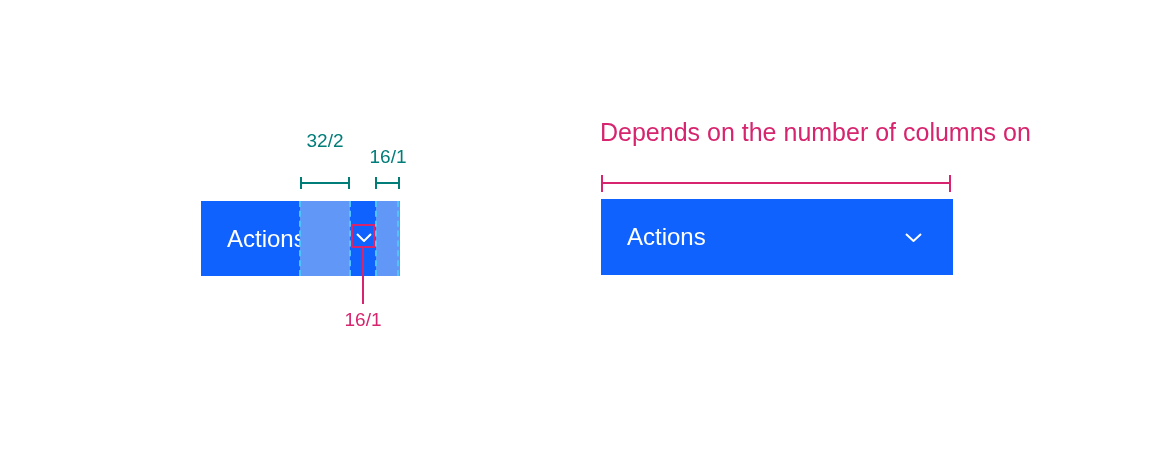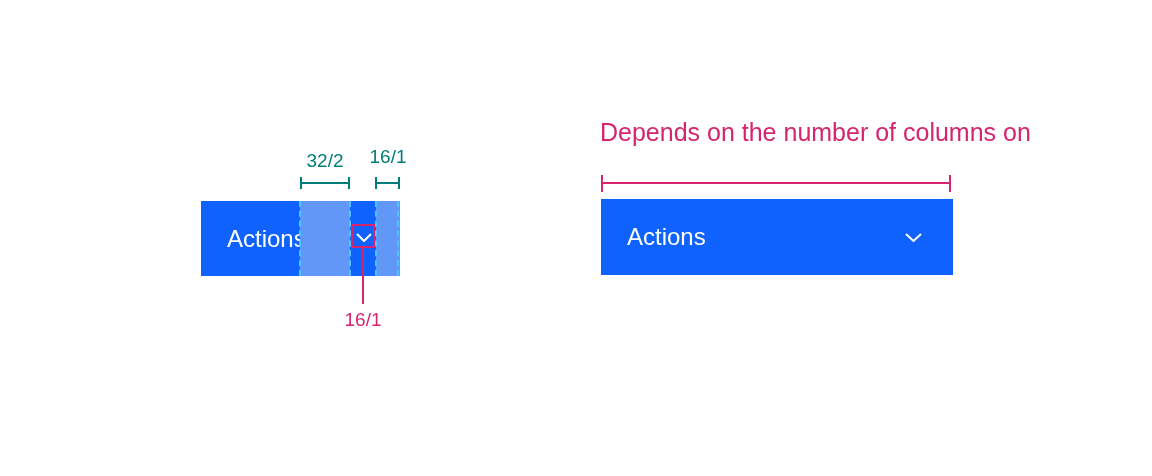--- a/index.html
+++ b/index.html
@@ -46,21 +46,21 @@
   .ruler.teal .bar,.ruler.teal .tick{background:var(--annotation-teal);}
   .ruler.pink .bar,.ruler.pink .tick{background:var(--annotation-magenta);}
   .r-32{left:300px;top:177px;width:50px;}
   .r-16{left:375px;top:177px;width:25px;}
   .r-grid{left:601px;top:175px;width:350px;height:17px;}
   .r-grid .bar{top:7px;}
 
   .measure-label{position:absolute;font-size:19px;text-align:center;white-space:nowrap;}
   .teal-text{color:var(--annotation-teal);}
   .pink-text{color:var(--annotation-magenta);}
-  .lbl-32{left:290px;top:150px;width:70px;}
+  .lbl-32{left:290px;top:130px;width:70px;}
   .lbl-16t{left:363px;top:146px;width:50px;}
   .lbl-16p{left:338px;top:309px;width:50px;}
 
   
   .icon-box{position:absolute;left:351px;top:224px;width:24px;height:24px;
     border:2px solid var(--annotation-magenta);box-sizing:border-box;background:transparent;}
   .callout-line{position:absolute;left:362px;top:247px;width:2px;height:57px;
     background:var(--annotation-magenta);}
 
   

